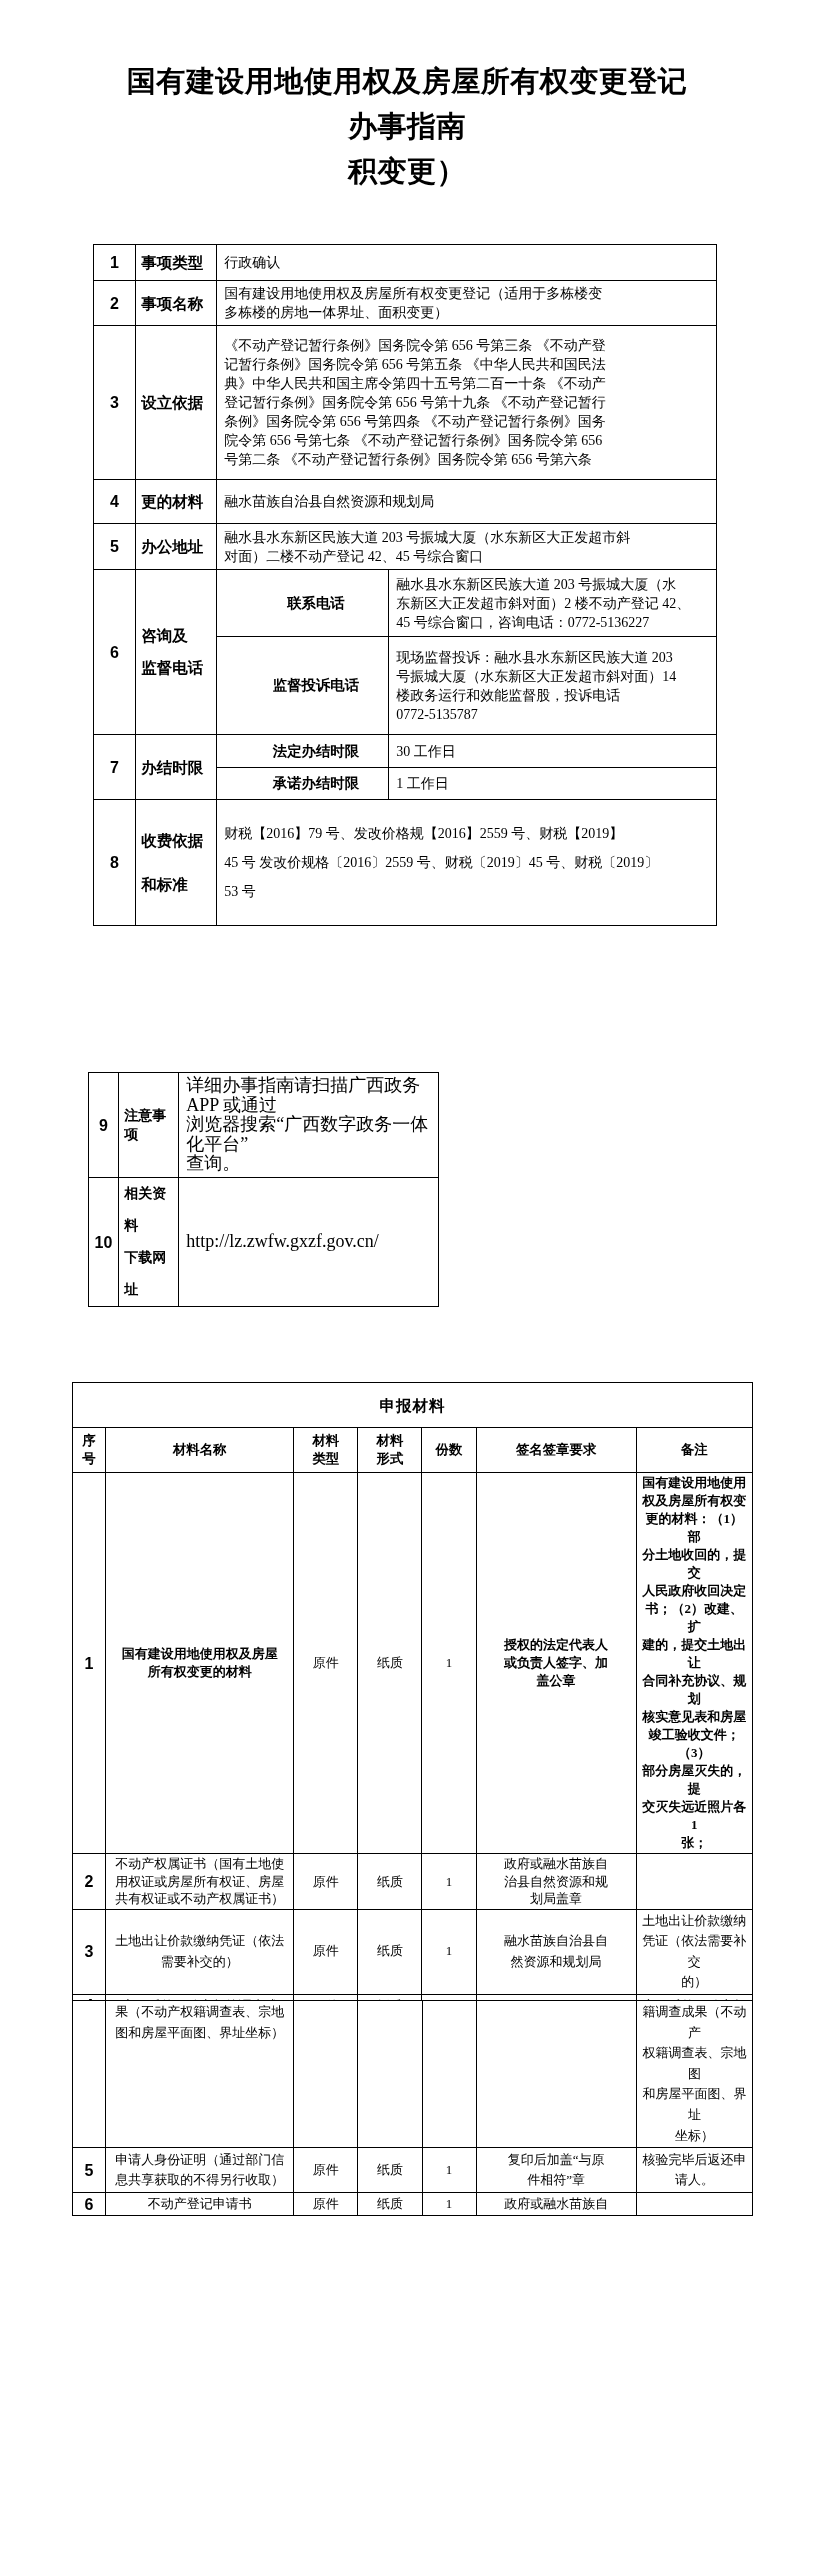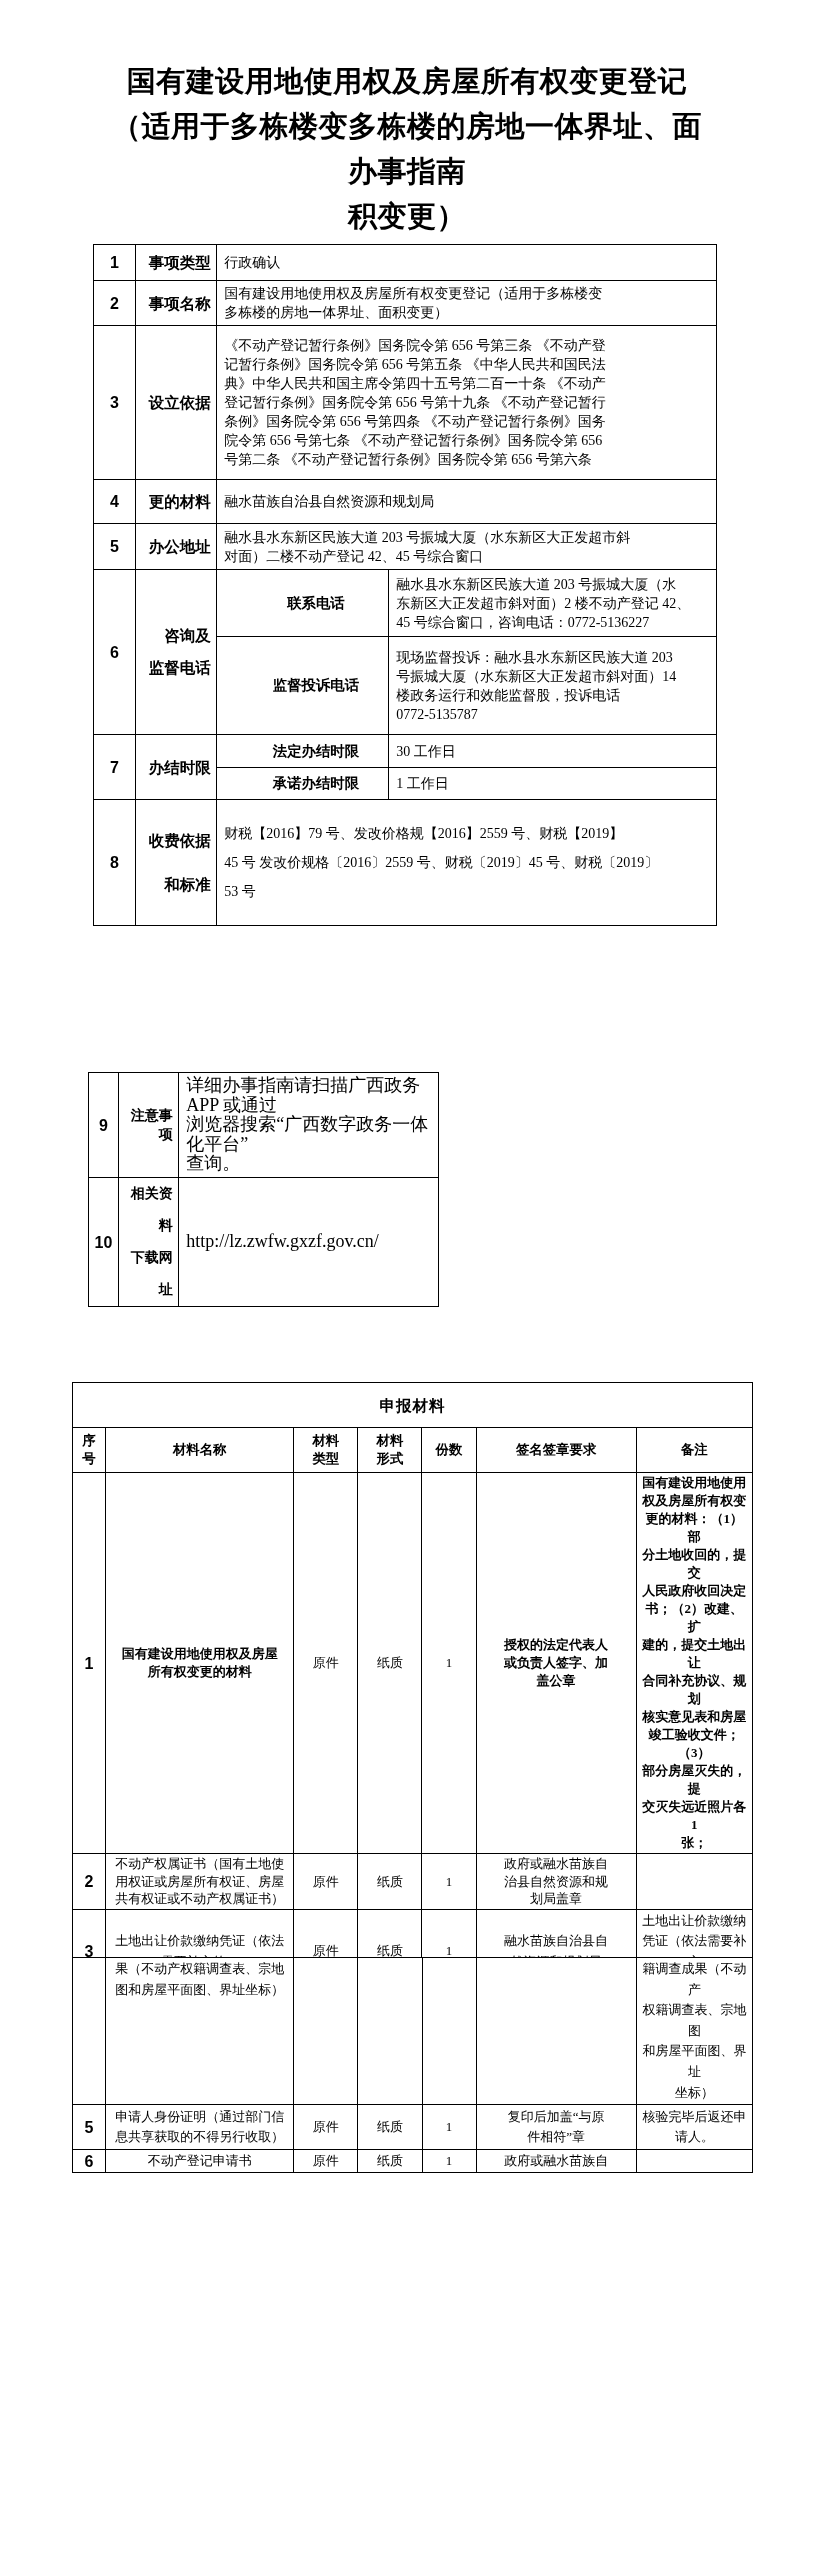--- a/index.html
+++ b/index.html
@@ -6,48 +6,47 @@
   .page{position:relative;width:818px;height:3155px;background:#ffffff;color:#000;
         font-family:"Liberation Serif","DejaVu Serif",serif;overflow:hidden;}
   .title-block{position:absolute;left:26px;top:59px;width:762px;text-align:center;
         font-weight:700;font-size:29px;line-height:45px;letter-spacing:0.5px;}
   table{position:absolute;border-collapse:collapse;table-layout:fixed;background:#fff;}
   .t1,.t2,.t3{border:1.5px solid #000;}
   td{border:1px solid #000;vertical-align:middle;white-space:pre-line;overflow:hidden;
      font-size:14px;line-height:19px;padding:0 5.2px;word-break:break-all;}
   .num{font-family:"Liberation Sans","DejaVu Sans",sans-serif;font-weight:700;
        font-size:16px;text-align:center;white-space:normal;}
-  .lbl{font-weight:700;font-size:15.5px;text-align:right;}
+  .lbl{font-weight:700;font-size:15.5px;text-align:left;}
   .sublbl{font-weight:700;font-size:14.4px;text-align:center;padding-left:32px;}
   .val{text-align:left;padding:3.1px 7.2px;}
   .spread{line-height:32px;}
   .spread8{line-height:44px;}
   .t1{left:93px;top:244px;width:624px;}
   .t2{left:88px;top:1072px;width:351px;}
   .t2 .lbl{font-size:14px;}
   .t2 .val{font-size:18px;line-height:19.6px;}
   .t3,.t3b{left:72px;width:681px;}
   .t3{top:1382px;}
-  .t3b{top:1957px;border:1.5px solid #000;}
+  .t3b{top:2000px;border:1.5px solid #000;}
   .caption{font-size:15.5px;font-weight:700;text-align:center;letter-spacing:1px;}
   .hdr{font-weight:700;font-size:13.4px;text-align:center;line-height:18.5px;}
   .c{font-size:13px;text-align:center;line-height:20.6px;padding:1px 4.1px;}
   .lh42{line-height:18px;font-weight:bold;}
   .lh34{line-height:17.5px;}
   .pageno{position:absolute;left:0;width:818px;text-align:center;
           font-family:"Liberation Sans","DejaVu Sans",sans-serif;font-size:13px;}
 </style>
 </head>
 <body>
 
 <div class="page">
 
   <div class="title-block">
     <div>国有建设用地使用权及房屋所有权变更登记</div>
-    <div>（适用于多栋楼变多栋楼的房地一体界址、面</div>
     <div>办事指南</div>
     <div>积变更）</div>
   </div>
 
   <table class="t1">
     <colgroup>
         <col style="width:42px">
         <col style="width:81px">
         <col style="width:172px">
         <col style="width:328px">

